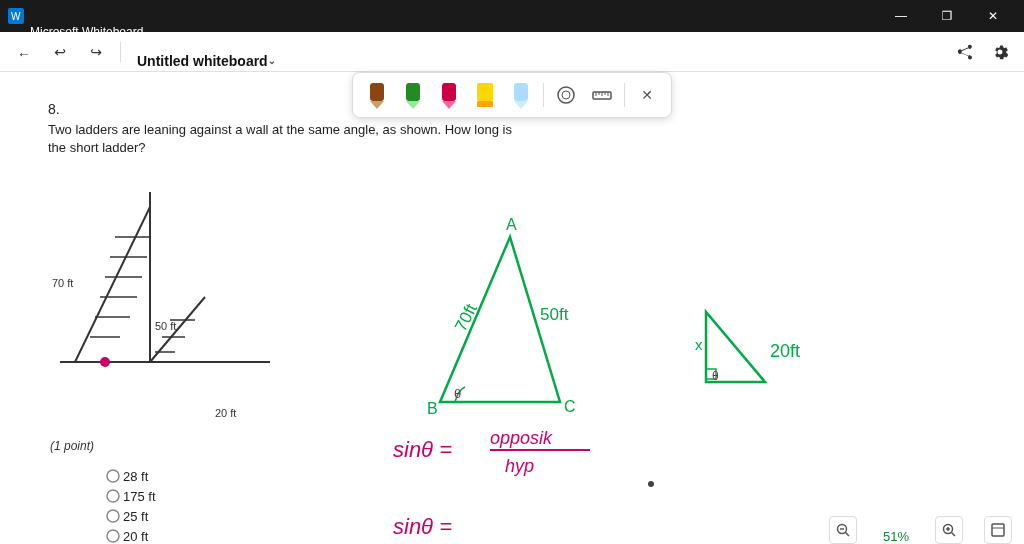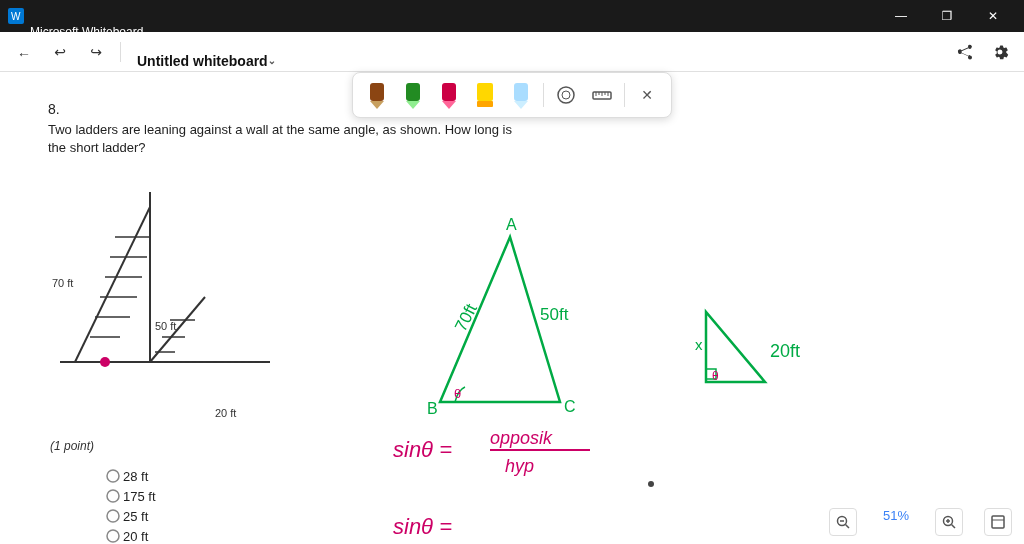--- a/index.html
+++ b/index.html
@@ -92,24 +92,24 @@
       top: 72px; left: 0; right: 0; bottom: 0;
       background: #fff;
       overflow: hidden;
     }
 
     
     #bottombar {
       position: absolute;
       bottom: 0; right: 0;
       height: 36px;
-      display: flex; align-items: flex-start;
+      display: flex; align-items: flex-end;
       padding: 0 12px;
       gap: 21px;
-      font-size: 13px; color: #3b82f6;
+      font-size: 13px; color: #15803d;
     }
     .zoom-btn {
       width: 28px; height: 28px;
       display: flex; align-items: center; justify-content: center;
       border-radius: 4px; cursor: pointer; border: 1px solid #ddd; background: #fff;
       font-size: 16px; color: #555;
     }
     .zoom-level { font-size: 13px; min-width: 36px; text-align: center; }
     .zoom-fit-btn {
       width: 28px; height: 28px;

